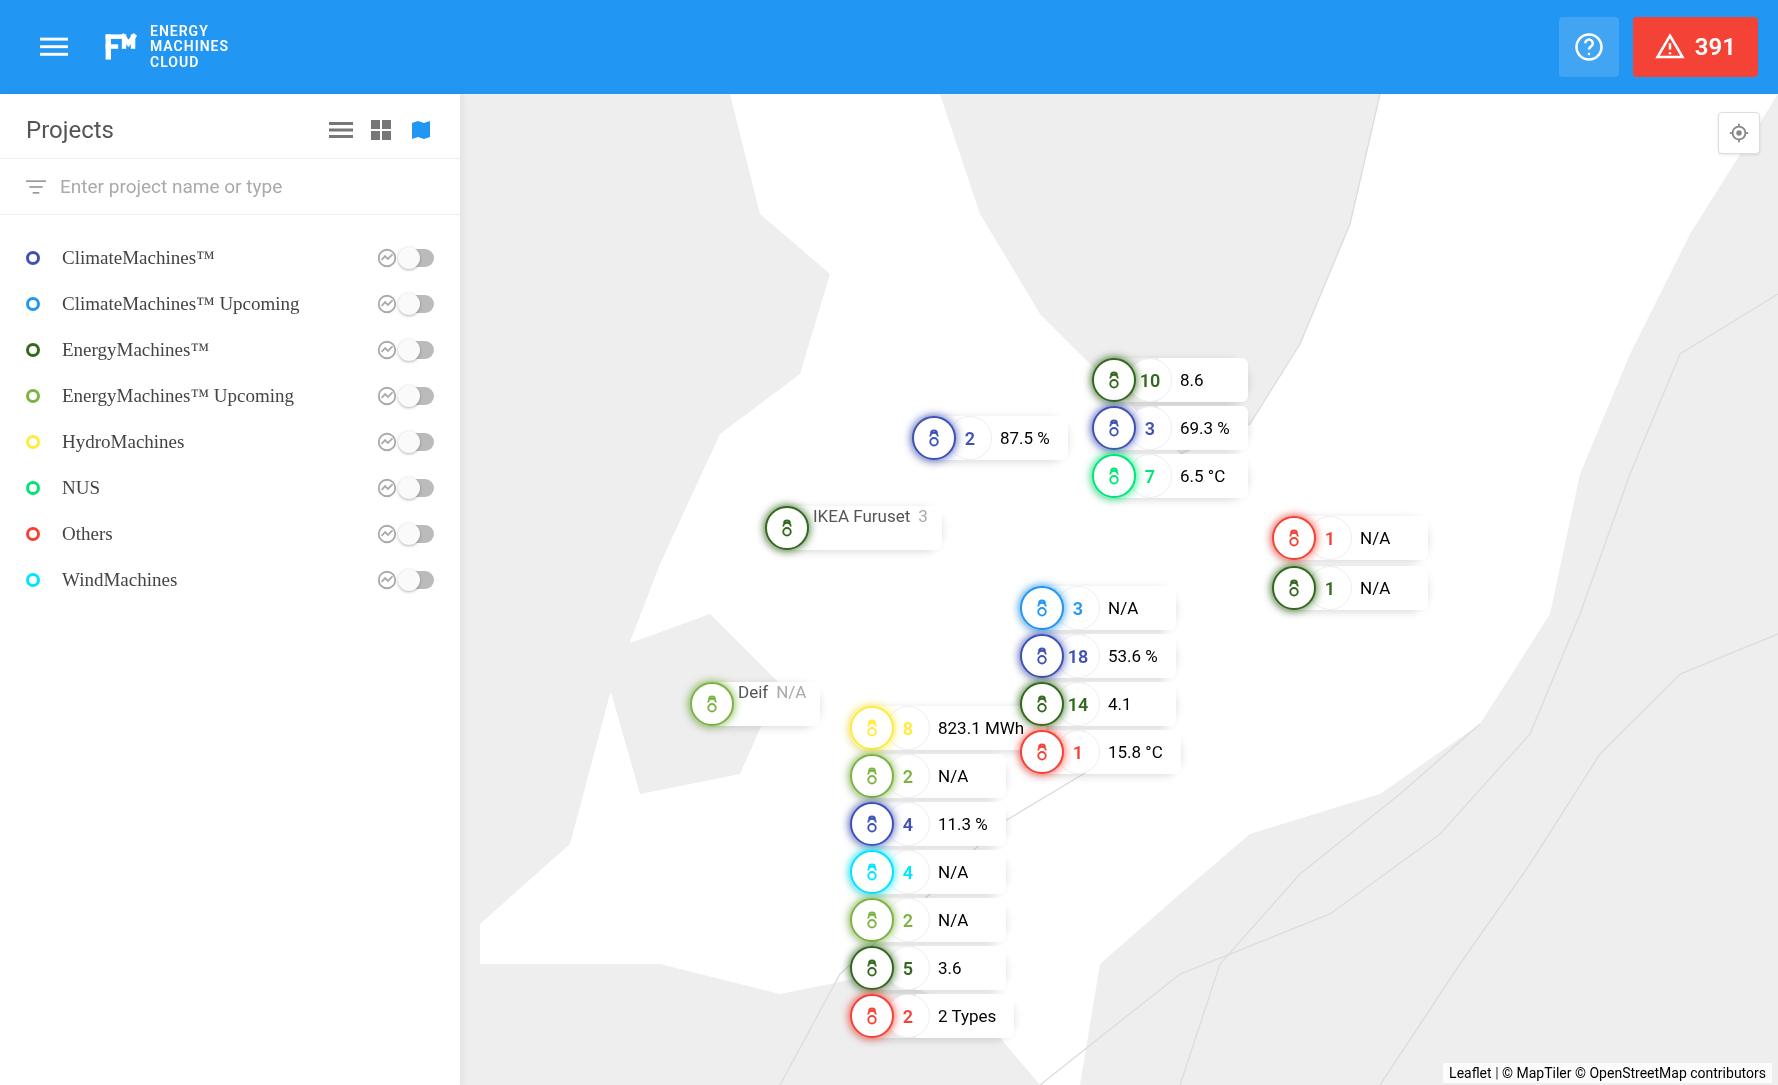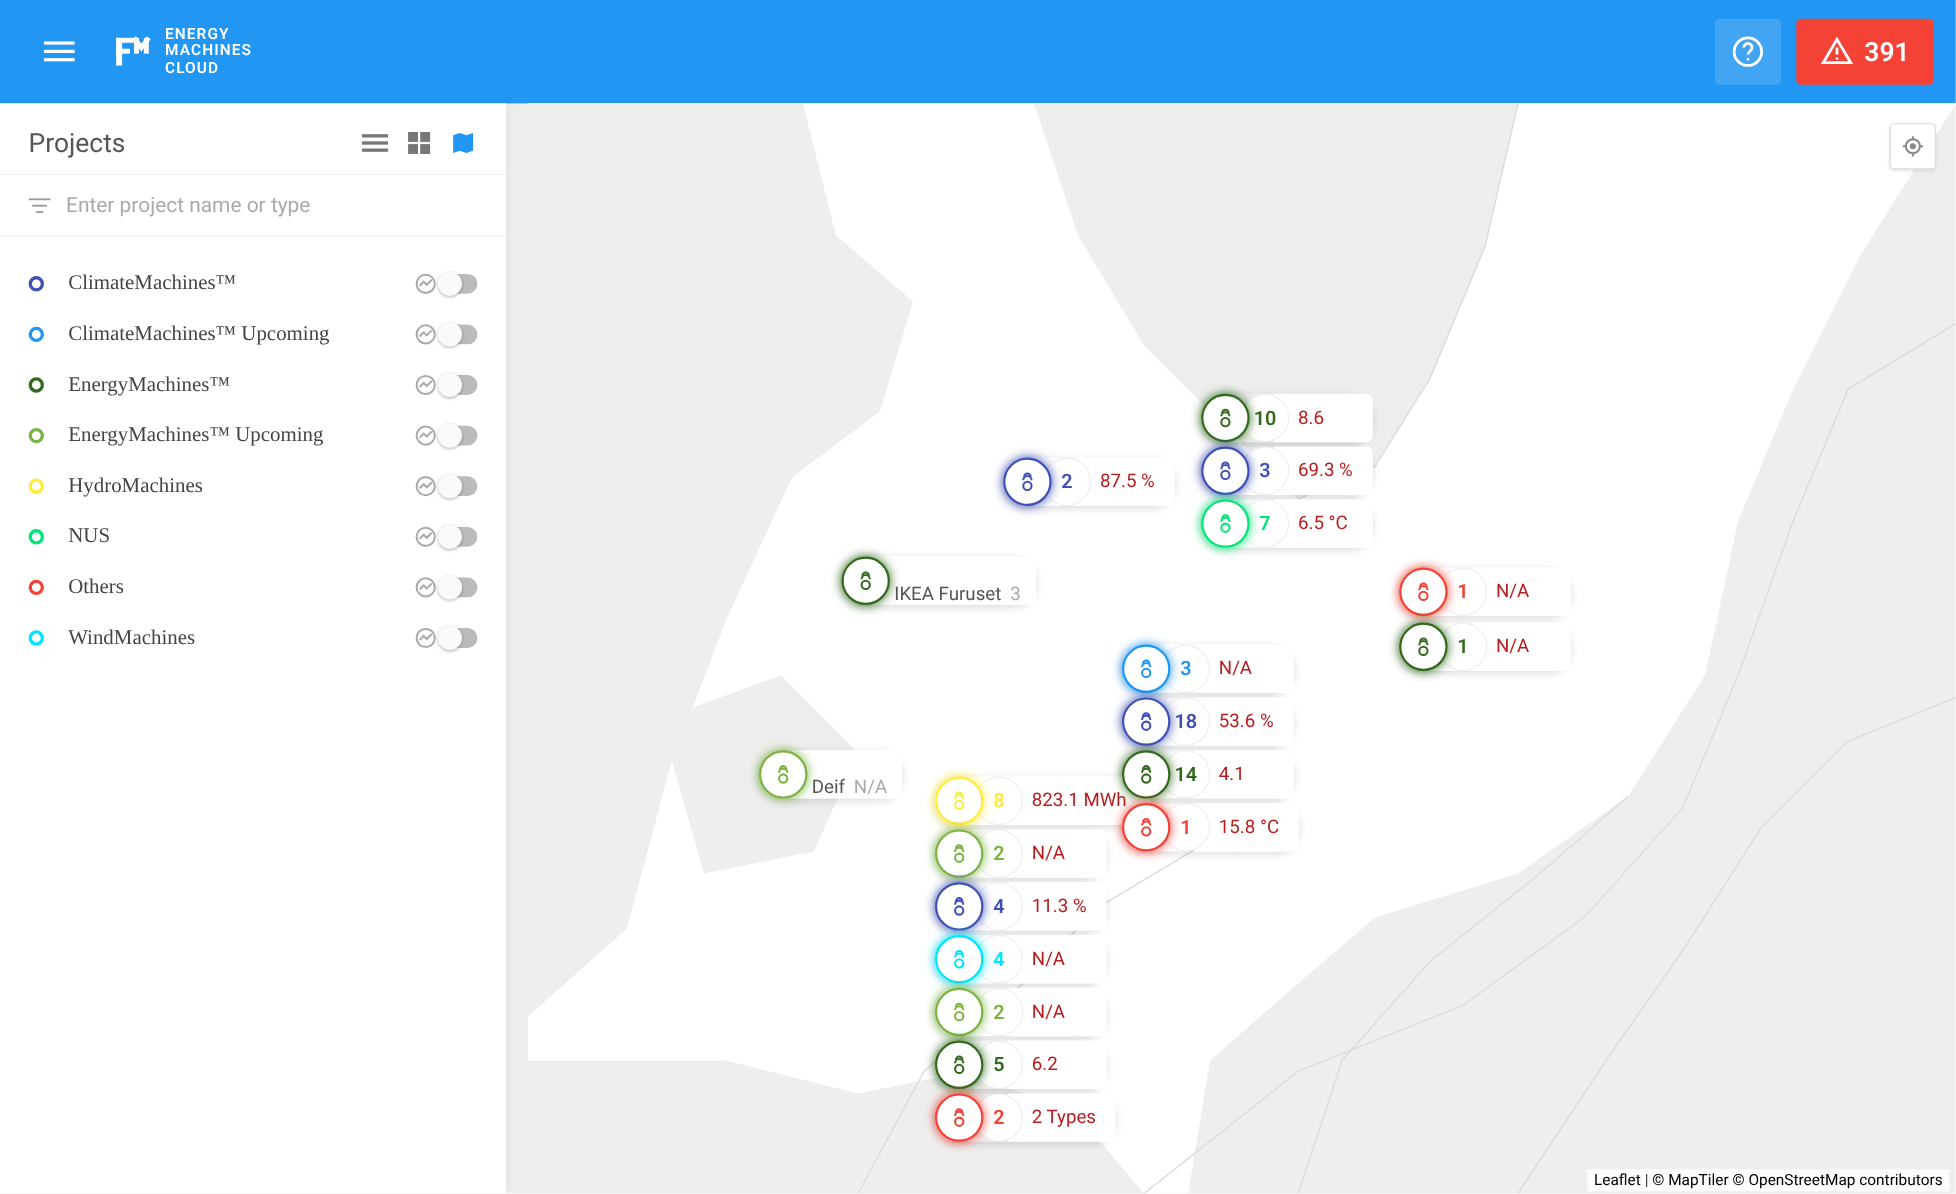--- a/index.html
+++ b/index.html
@@ -43,22 +43,22 @@
   .map-svg { position:absolute; inset:0; width:100%; height:100%; }
   .locate-btn { position:absolute; top:18px; right:18px; width:42px; height:42px; background:#fff; border:1px solid #ddd; border-radius:4px; display:flex; align-items:center; justify-content:center; cursor:pointer; color:#888; box-shadow:0 1px 3px rgba(0,0,0,0.1); }
   .attribution { position:absolute; bottom:2px; right:6px; font-size:14px; color:#333; background:rgba(255,255,255,0.8); padding:2px 6px; }
   .attribution a { color:#000000; text-decoration:none;margin-top:44px; }
 
   
   .marker { position:absolute; display:flex; align-items:center; box-shadow:0 2px 8px rgba(0,0,0,0.15); border-radius:20px; height:44px; }
   .marker-icon { width:44px; height:44px; border-radius:50%; display:flex; align-items:center; justify-content:center; border:2px solid; background:#fff; box-shadow:0 0 10px currentColor; z-index:2; }
   .marker-icon svg { width:18px; height:18px; }
   .marker-count { height:44px; width:44px; border-radius:50%; margin-left:-8px; background:#fff; display:flex; align-items:center; justify-content:center; font-size:18px; font-weight:600; border:1px solid #eee; z-index:1; }
-  .marker-value { background:#fff; height:44px; padding:0 18px 0 22px; margin-left:-14px; display:flex; align-items:center; font-size:17px; color:#b91c1c; border-radius:0 6px 6px 0; min-width:90px; }
-  .marker-label { background:#fff; height:44px; padding:0 14px 0 18px; margin-left:-14px; display:flex; align-items:flex-end; font-size:17px; color:#555; border-radius:0 6px 6px 0; gap:8px; }
+  .marker-value { background:#fff; height:44px; padding:0 18px 0 22px; margin-left:-14px; display:flex; align-items:center; font-size:17px; color:#000000; border-radius:0 6px 6px 0; min-width:90px; }
+  .marker-label { background:#fff; height:44px; padding:0 14px 0 18px; margin-left:-14px; display:flex; align-items:flex-start; font-size:17px; color:#555; border-radius:0 6px 6px 0; gap:8px; }
   .marker-label .sub { color:#aaa; }
 </style>
 </head>
 <body>
 
 <div class="header">
   <div class="hamburger">
     <svg viewBox="0 0 24 24" fill="#fff">
         <rect y="4" width="24" height="2.5"></rect>
         <rect y="10.5" width="24" height="2.5"></rect>
@@ -442,21 +442,21 @@
       </div>
       <div class="marker" style="left: 370px; top: 852px;">
         <span class="marker-icon" style="border-color:#33691e;color:#33691e">
           <svg viewBox="0 0 24 24" fill="none" stroke="#33691e" stroke-width="2.5">
             <circle cx="12" cy="17" r="5"></circle>
             <path d="M7 10 a5 5 0 0 1 10 0"></path>
             <path d="M8 6 a4 4 0 0 1 8 0"></path>
           </svg>
         </span>
         <span class="marker-count" style="color:#33691e">5</span>
-        <span class="marker-value">6.2</span>
+        <span class="marker-value">3.6</span>
       </div>
       <div class="marker" style="left: 370px; top: 900px;">
         <span class="marker-icon" style="border-color:#f44336;color:#f44336">
           <svg viewBox="0 0 24 24" fill="none" stroke="#f44336" stroke-width="2.5">
             <circle cx="12" cy="17" r="5"></circle>
             <path d="M7 10 a5 5 0 0 1 10 0"></path>
             <path d="M8 6 a4 4 0 0 1 8 0"></path>
           </svg>
         </span>
         <span class="marker-count" style="color:#f44336">2</span>

